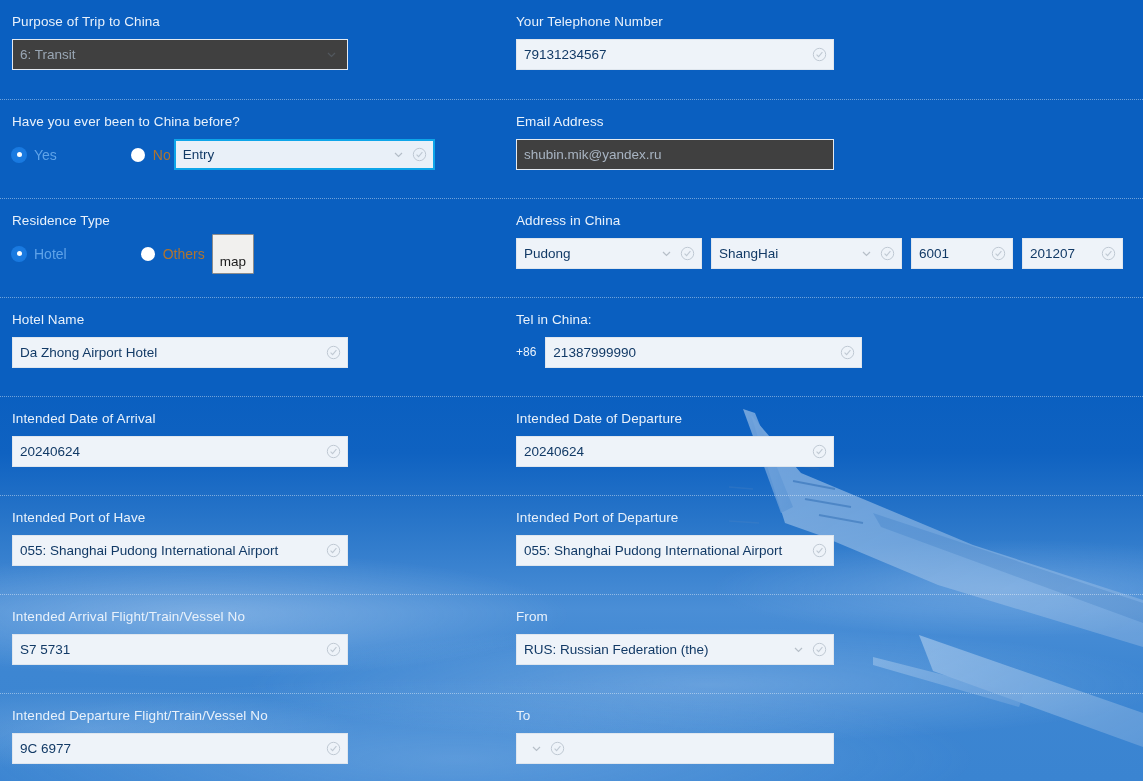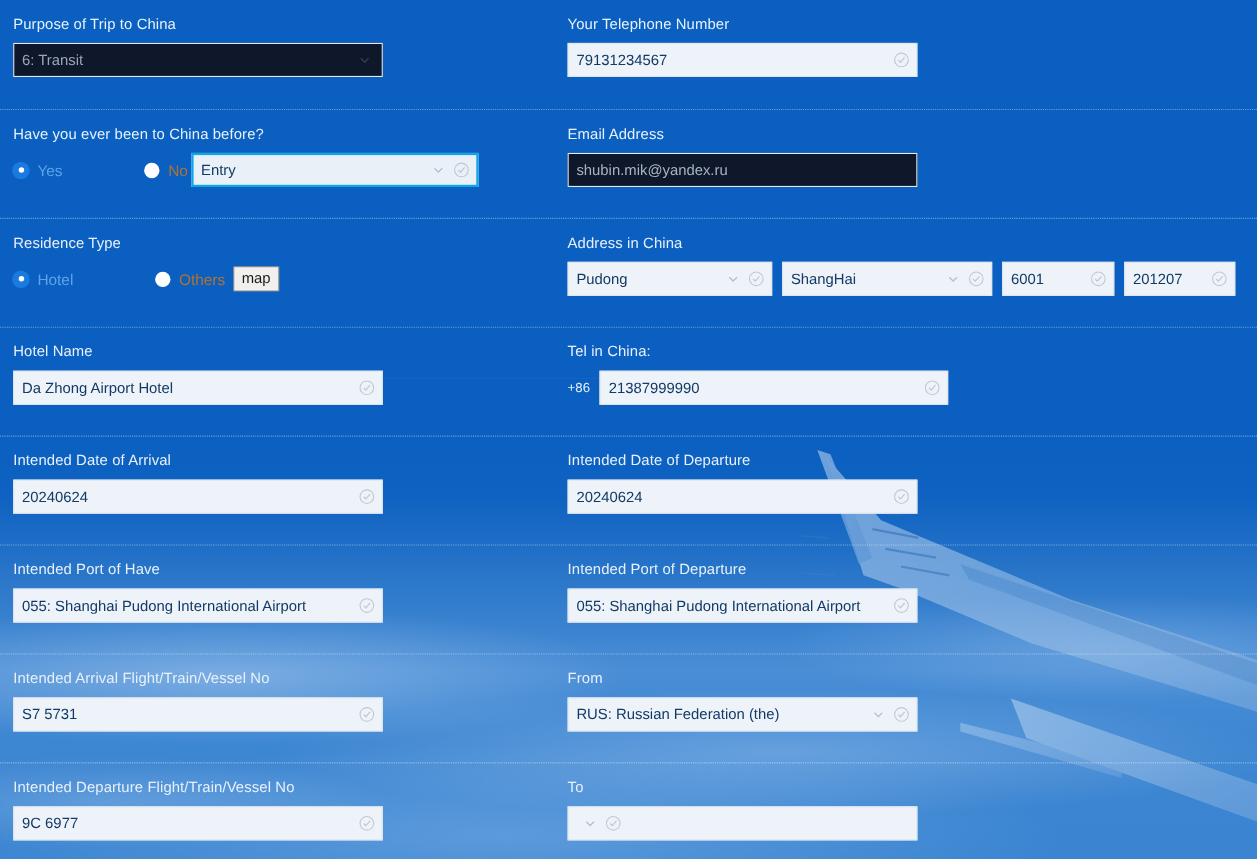--- a/index.html
+++ b/index.html
@@ -117,21 +117,21 @@
   .inp.w335 { width: 318px; }
   .inp.w260 { width: 261px; }
   .inp.w190 { width: 191px; }
   .inp.w186 { width: 186px; }
   .inp.w102 { width: 102px; }
   .inp.w100 { width: 101px; }
   .inp.w317 { width: 317px; }
 
   .inp.focus { border: 2px solid #0ea5e9; background: #e9f0f8; }
 
-  .inp.plain { background: #0f172a; border-color: #e4eaf1; }
+  .inp.plain { background: #404040; border-color: #e4eaf1; }
 
   
   .caret {
     flex: 0 0 auto;
     width: 13px; height: 13px;
     margin-left: 6px;
     margin-right: 3px;
     opacity: .42;
   }
   .caret svg { display: block; }
@@ -187,21 +187,21 @@
   .gap-lg { width: 30px; }
 
   
   .map-btn {
     margin-left: 6px;
     background: #f1f0ee;
     border: 1px solid #8c8c8c;
     color: #1b1b1b;
     font-size: 13.5px;
     font-family: "Liberation Sans", sans-serif;
-    padding: 3px 7px 4px;
+    padding: 20px 7px 4px;
     line-height: 14px;
     cursor: pointer;
     border-radius: 1px;
   }
 
   
   .prefix {
     font-size: 12px;
     color: #eaf2fb;
     margin-right: 12px;

